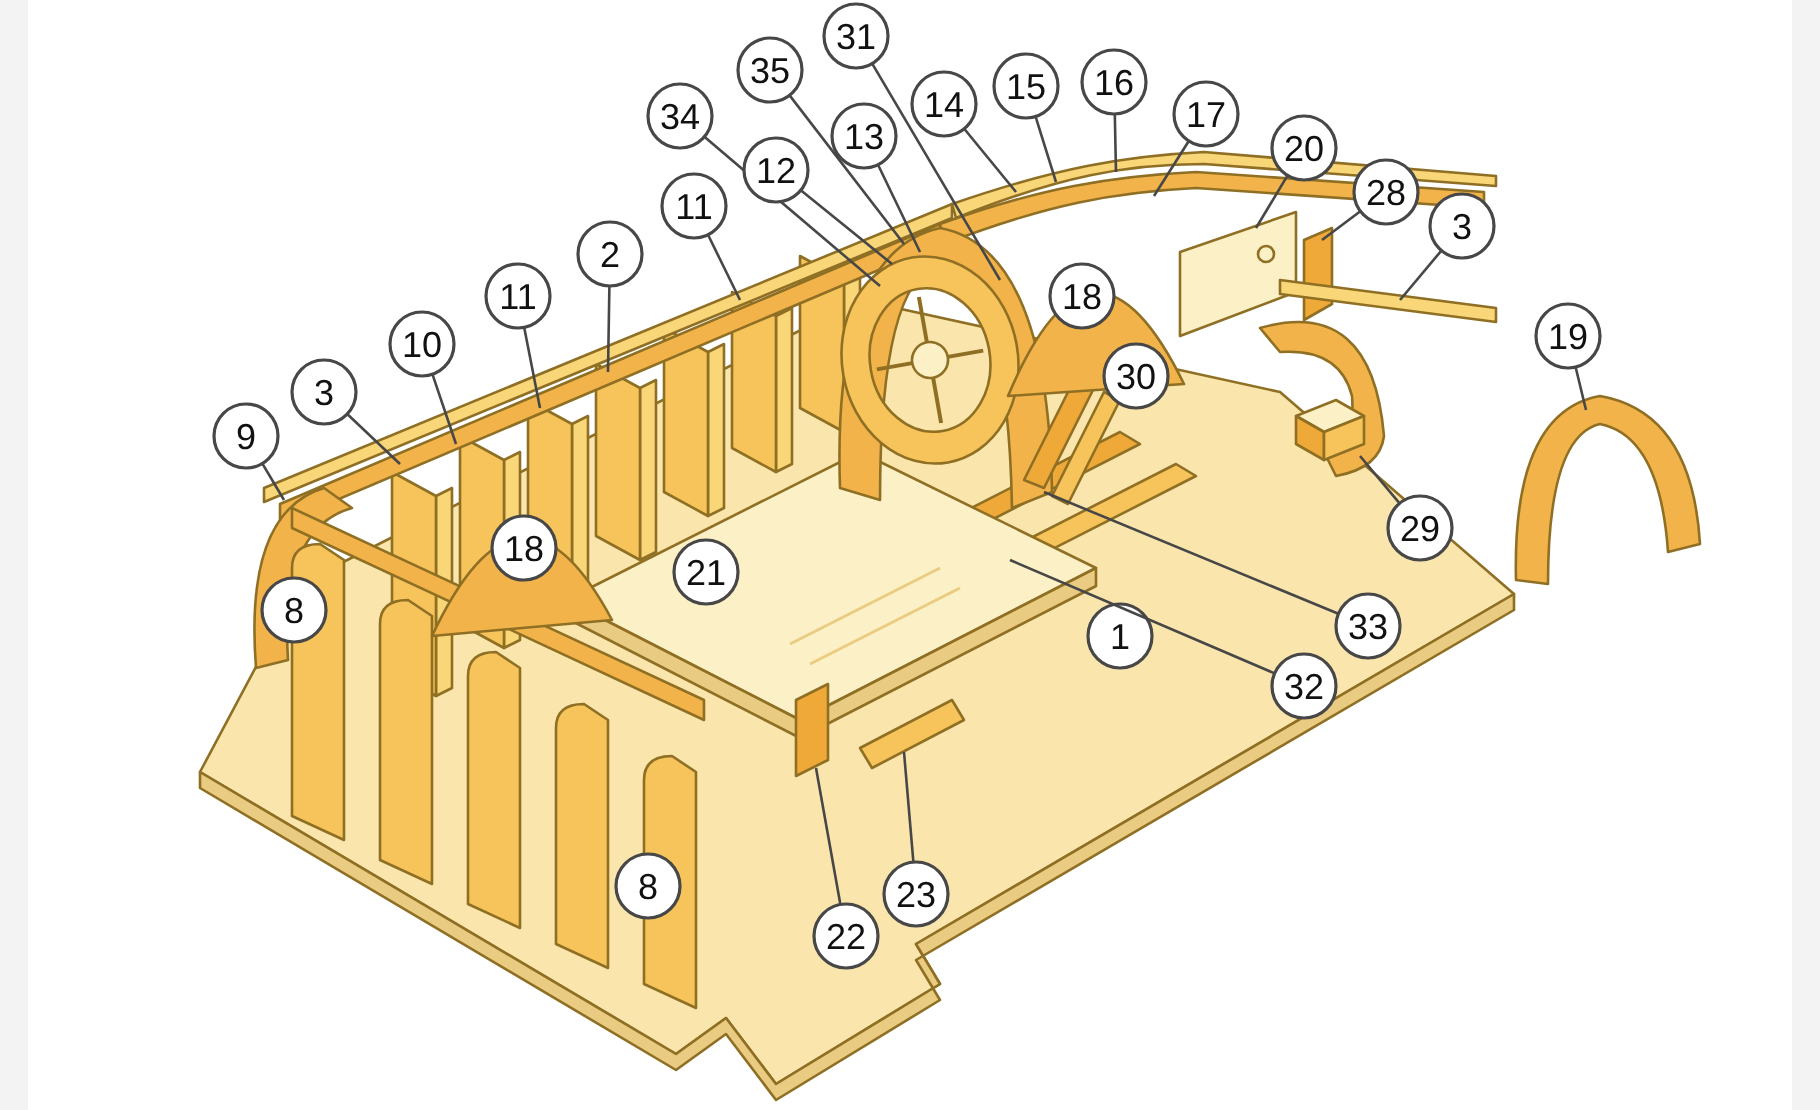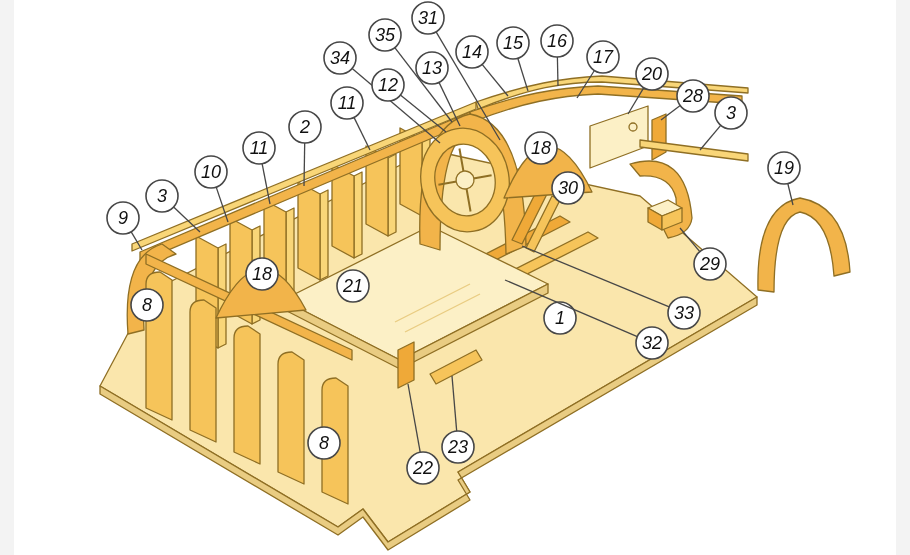--- a/index.html
+++ b/index.html
@@ -7,21 +7,20 @@
     --wood_mid:#F6C45A; --wood_amber:#F2B44A; --wood_dark:#EFA938;
     --wood_edge:#E9CC82; --outline:#8F6F24; --callout_fill:#FFFFFF;
     --callout_stroke:#474747; --callout_text:#111111; --leader:#474747;
     --background:#FFFFFF;
   }
   html,body{margin:0;padding:0;background:var(--background);}
   .stage{
     position:relative;width:910px;height:555px;margin:0 auto;
     background:var(--background);overflow:hidden;
     font-family:"Liberation Sans",sans-serif;
-    font-style:italic;
   }
   .side-bar{position:absolute;top:0;bottom:0;width:14px;background:#f3f3f3;}
   .side-bar.left{left:0;} .side-bar.right{right:0;}
   svg{position:absolute;left:0;top:0;}
   .ol{stroke:var(--outline);stroke-width:1.3;stroke-linejoin:round;}
   .f-pale{fill:var(--wood_pale);} .f-light{fill:var(--wood_light);}
   .f-midlight{fill:var(--wood_midlight);} .f-mid{fill:var(--wood_mid);}
   .f-amber{fill:var(--wood_amber);} .f-dark{fill:var(--wood_dark);}
   .f-edge{fill:var(--wood_edge);}
   .seam{stroke:var(--wood_edge);stroke-width:1.4;fill:none;}

